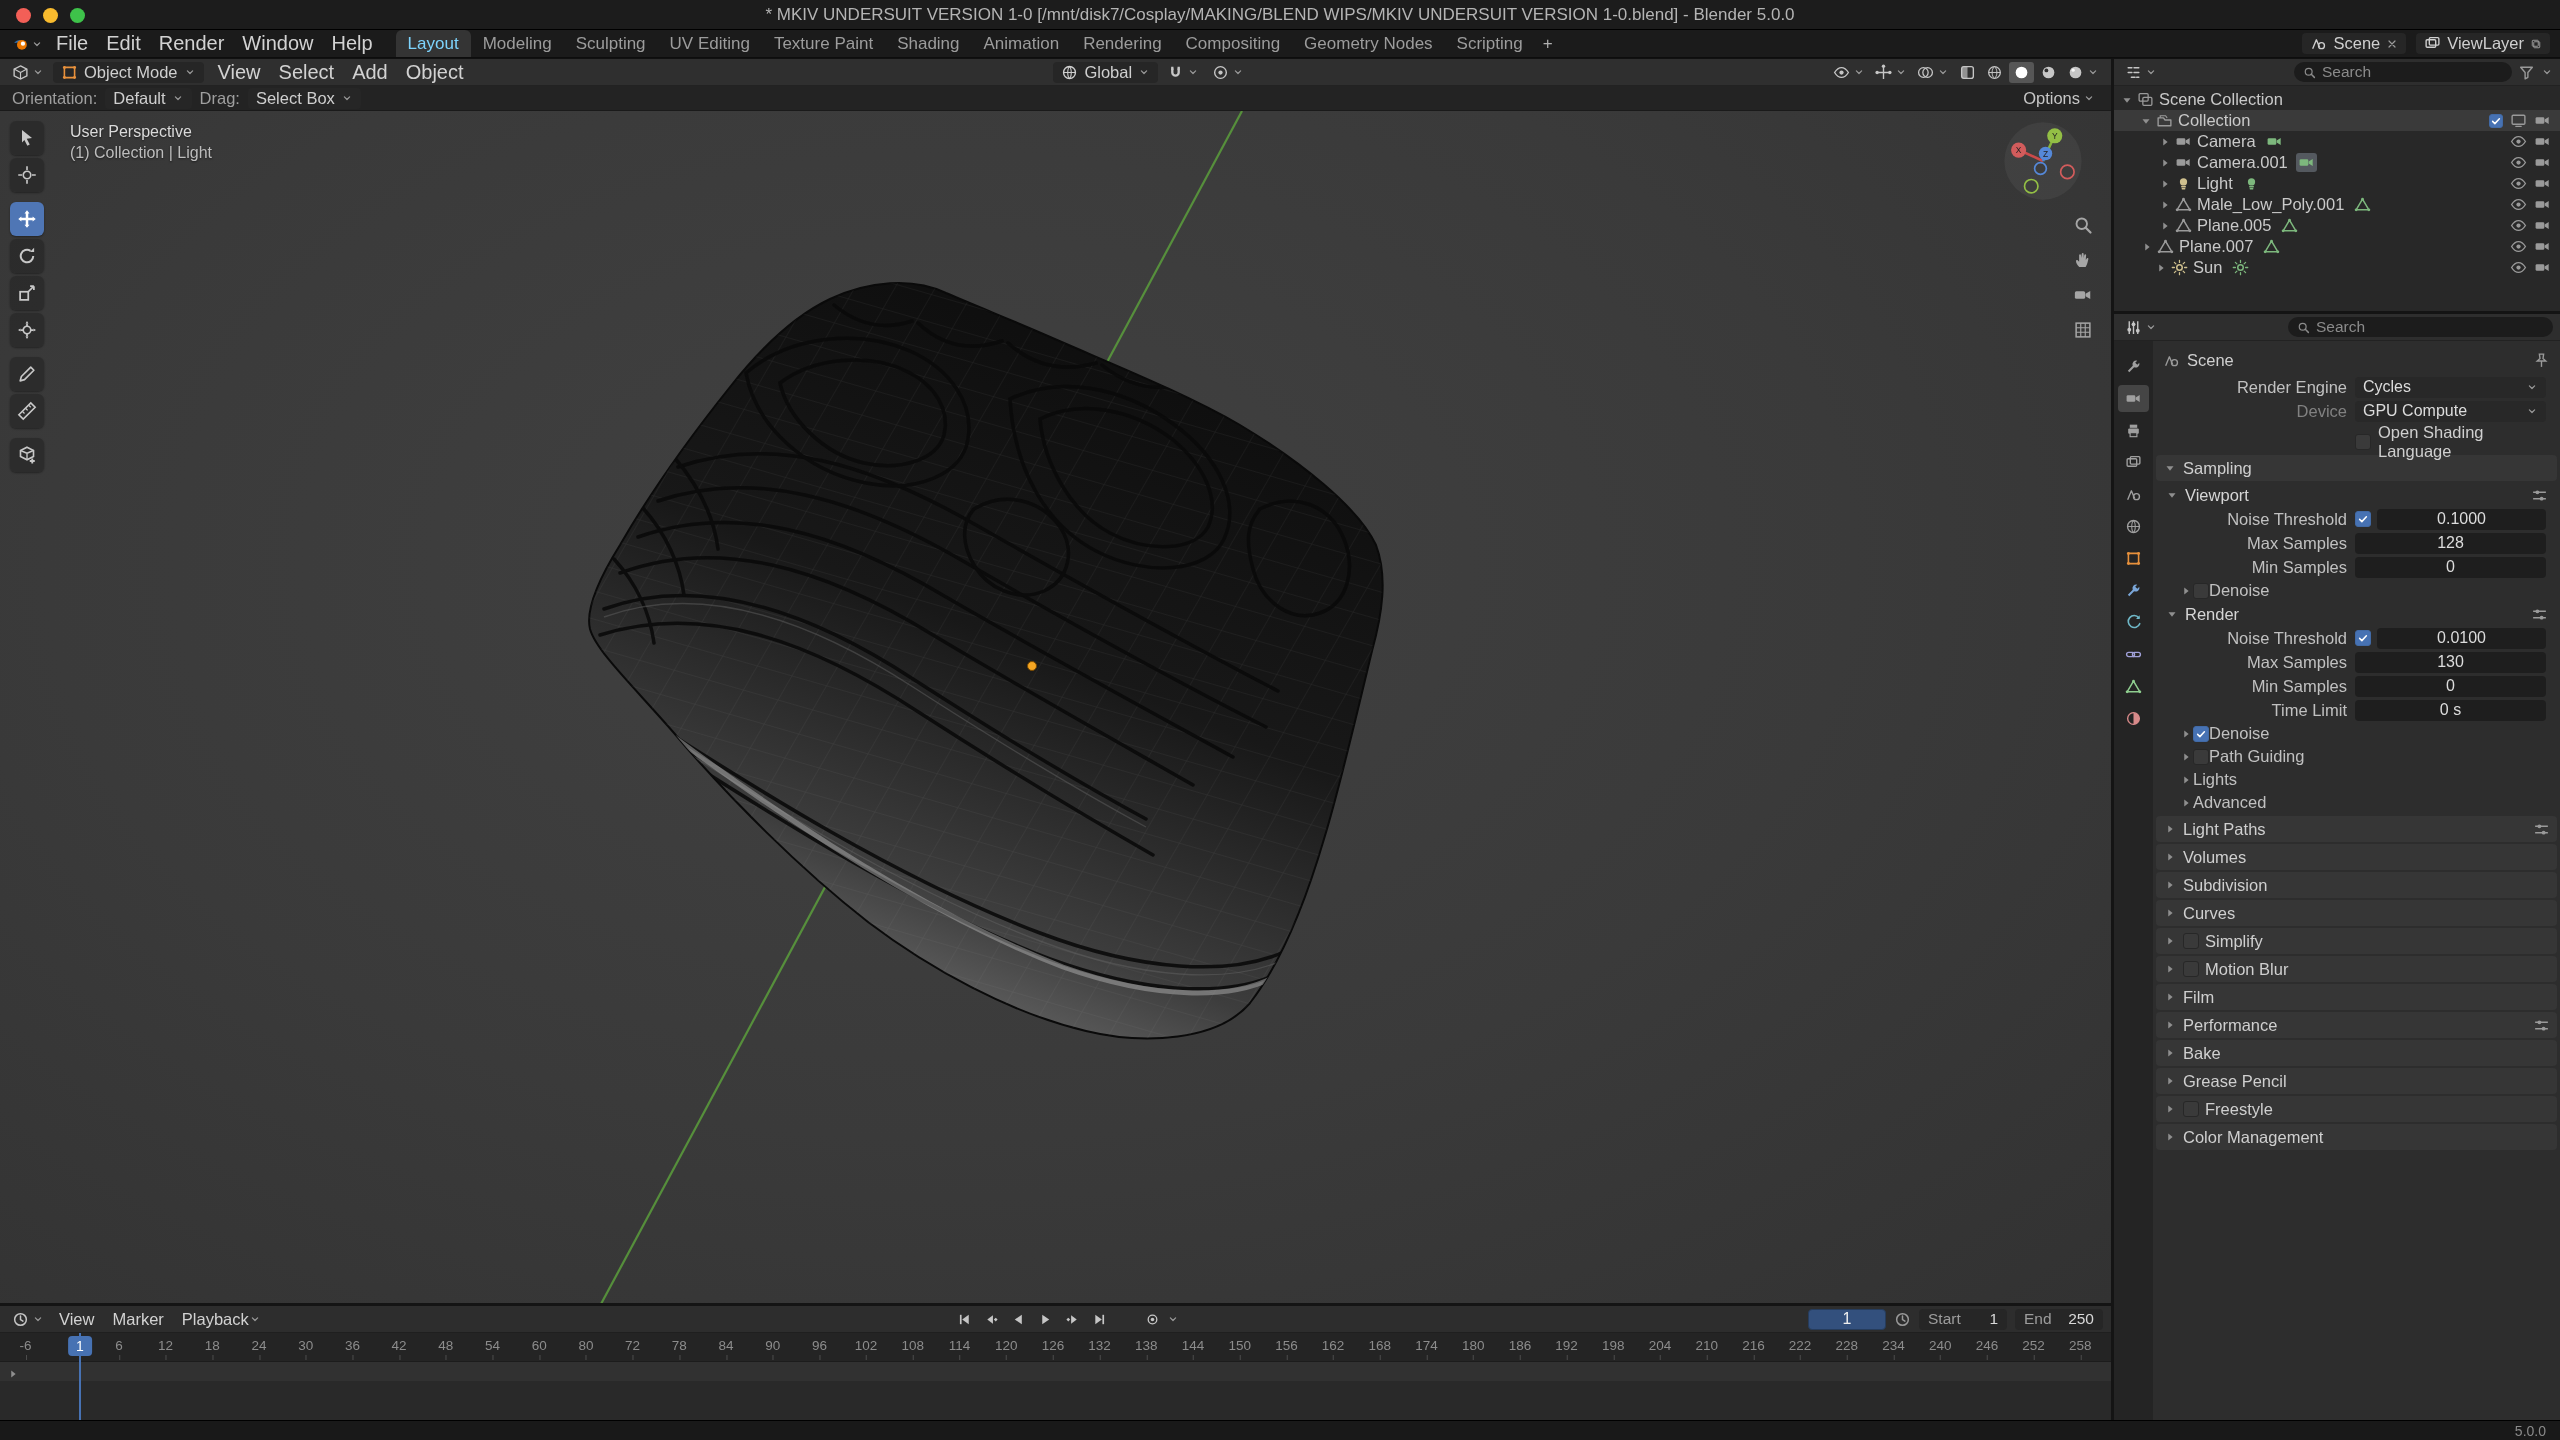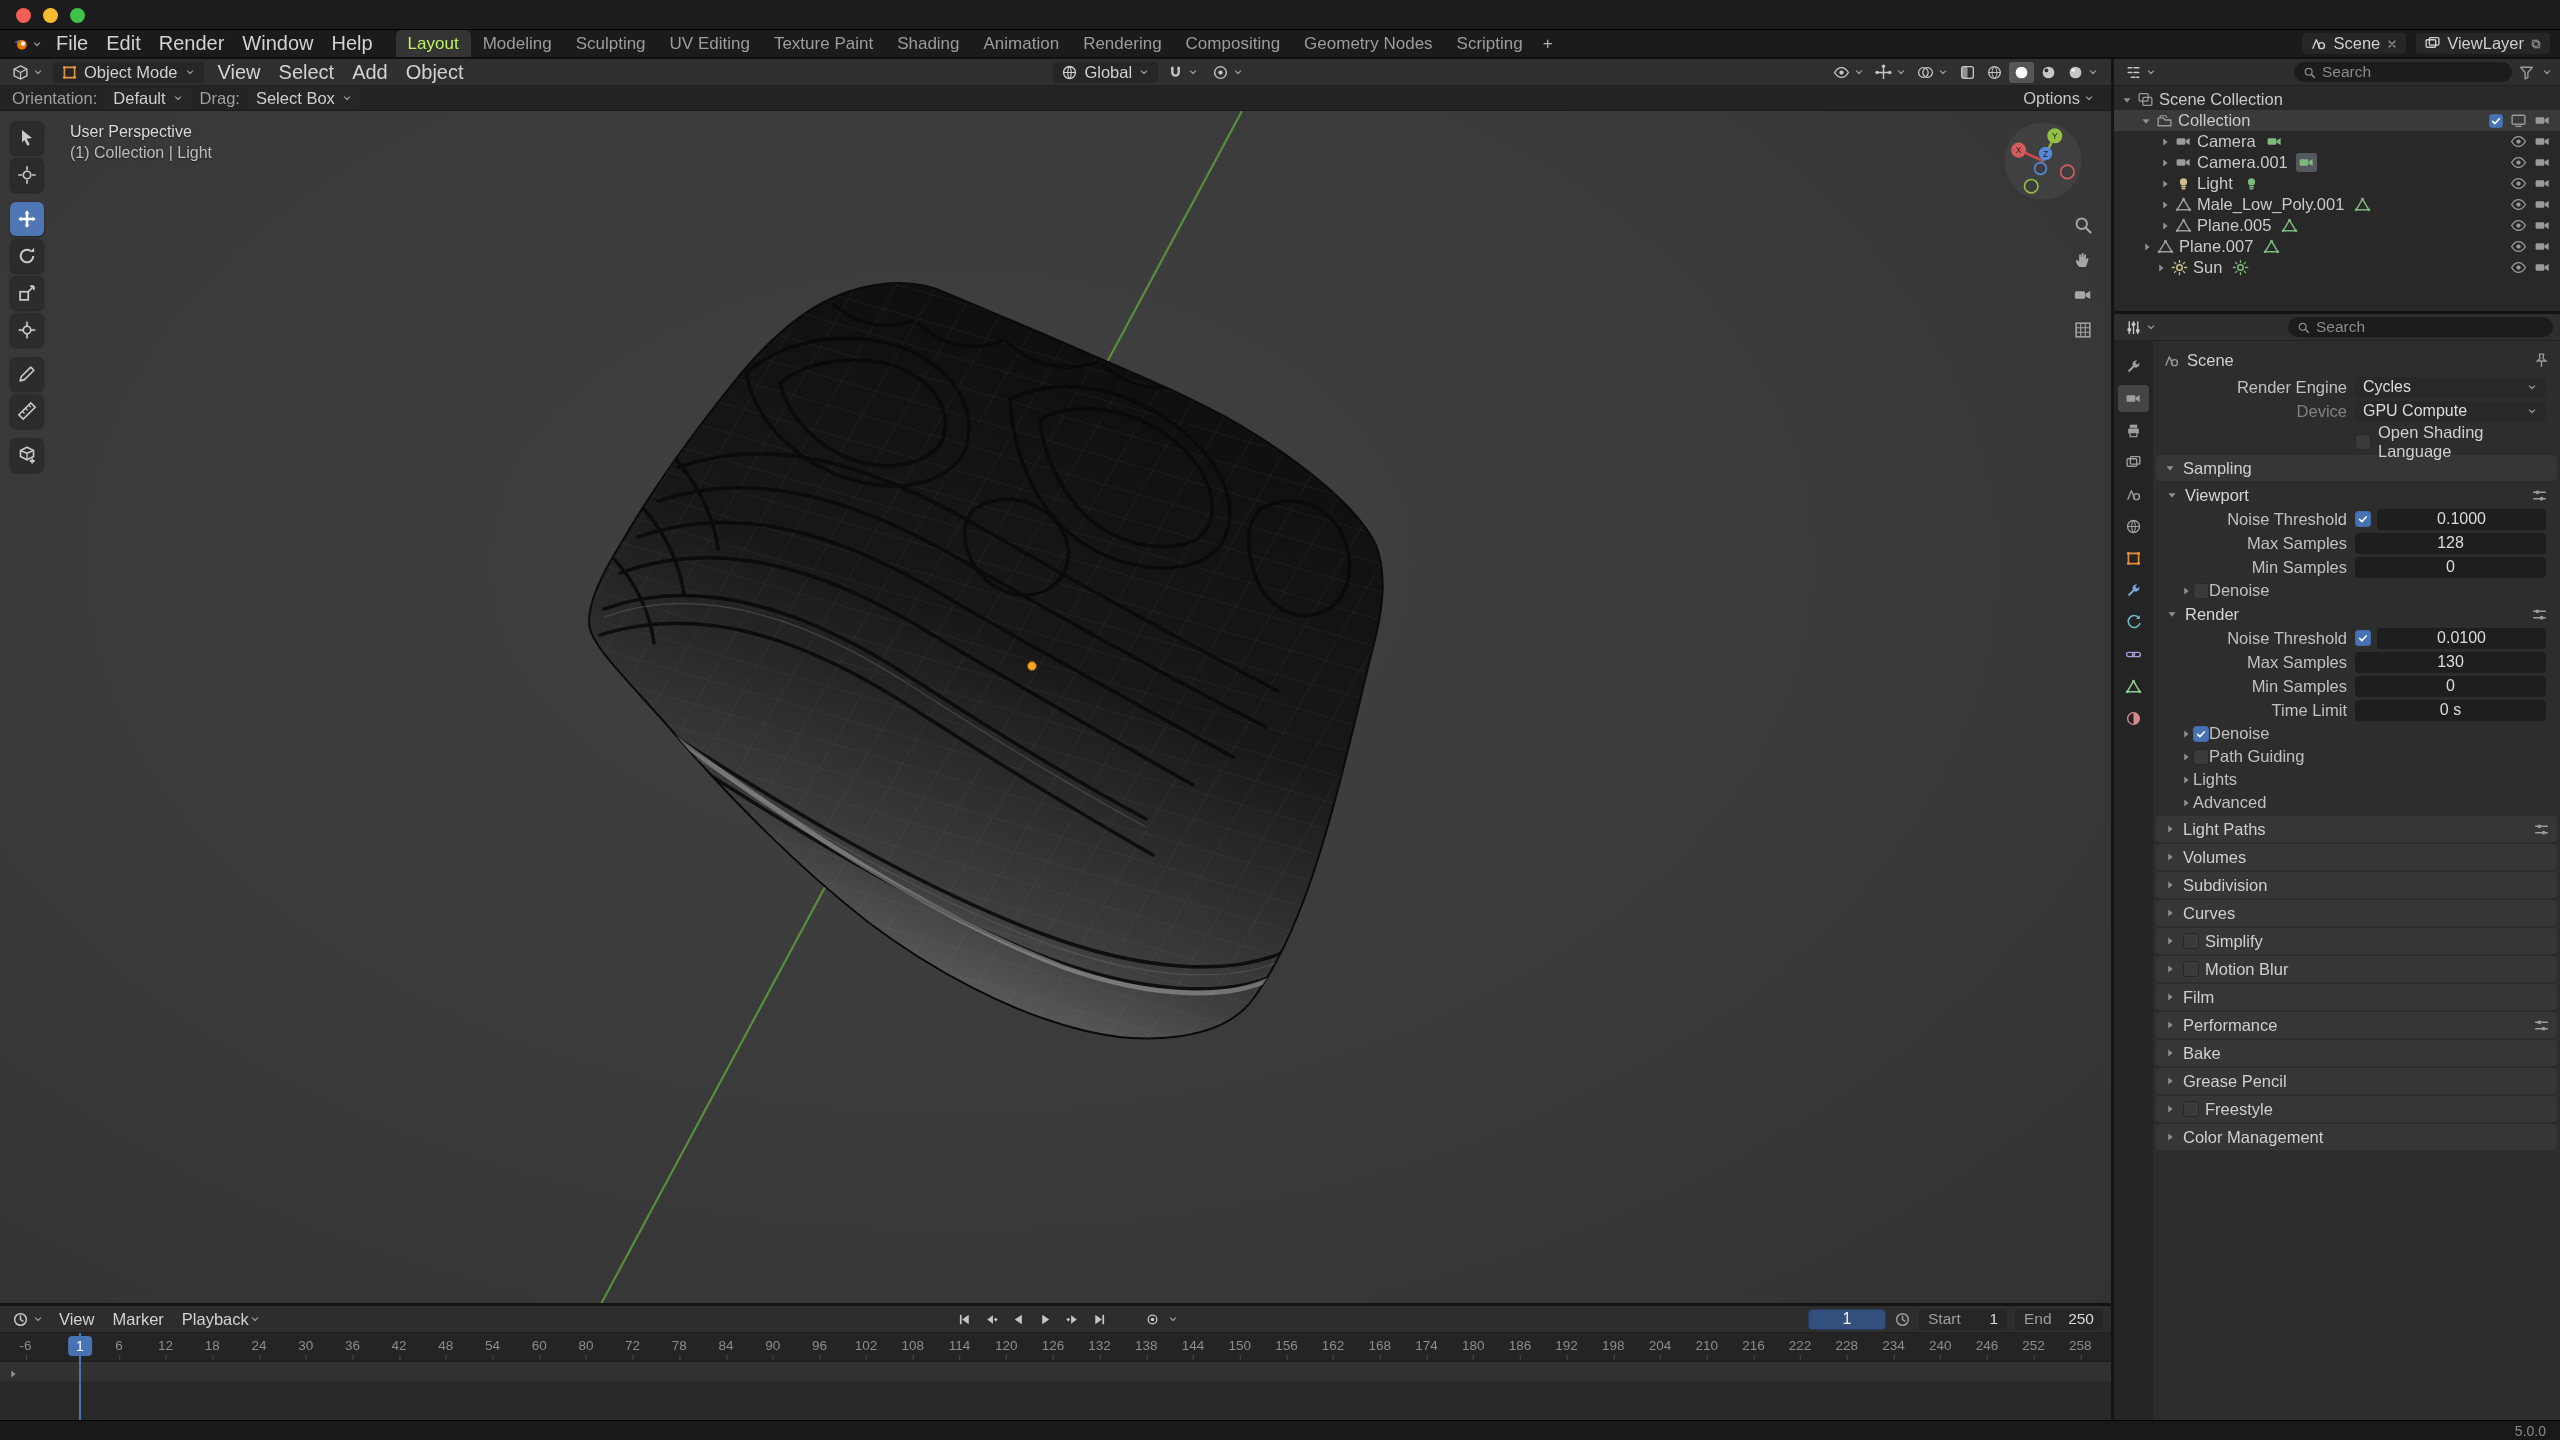--- a/index.html
+++ b/index.html
@@ -15,21 +15,21 @@
 .traffic{position:absolute;left:16px;top:8px;display:flex;gap:12px}
 .traffic i{width:15px;height:15px;border-radius:50%;display:block}
 .t-red{background:#f35f57}.t-yel{background:#f8bb2e}.t-grn{background:#3ec24a}
 .titlebar .title{font-size:17px;color:#b4b4b4;white-space:nowrap}
 
 .menubar{height:28px;background:#1b1b1b;display:flex;align-items:stretch;padding:0 10px 0 8px;border-bottom:1px solid #0d0d0d}
 .mitem{padding:0 9px;display:flex;align-items:center;font-size:20px;color:#d2d2d2;cursor:default}
 .logo{display:flex;align-items:center;gap:2px;padding:0 4px}
 .wtabs{display:flex;align-items:stretch;margin-left:14px}
 .wtab{padding:0 12px;display:flex;align-items:center;color:#9c9c9c;font-size:17px}
-.wtab.active{background:#343434;color:#bef264;border-radius:6px 6px 0 0}
+.wtab.active{background:#343434;color:#7dd3fc;border-radius:6px 6px 0 0}
 .wtab.plus{padding:0 8px;color:#b0b0b0}
 .mb-right{margin-left:auto;display:flex;align-items:center;gap:10px}
 .pill{display:flex;align-items:center;gap:6px;background:#262626;border-radius:4px;padding:0 8px;height:21px;font-size:16.5px;color:#cfcfcf}
 
 .main{position:absolute;top:59px;left:0;right:0;bottom:20px;display:flex}
 .editor{flex:1;display:flex;flex-direction:column;min-width:0}
 .right{width:449px;display:flex;flex-direction:column;border-left:3px solid #141414}
 
 .vp-header{height:27px;background:#2f2f2f;display:flex;align-items:center;gap:5px;padding:0 8px;border-bottom:1px solid #222}
 .hbtn{display:flex;align-items:center;gap:3px;padding:0 4px;height:21px;border-radius:3px;color:#c6c6c6}
@@ -111,20 +111,21 @@
 </style>
 </head>
 <body>
 
 <div class="titlebar">
   <div class="traffic">
     <i class="t-red"></i>
     <i class="t-yel"></i>
     <i class="t-grn"></i>
   </div>
+  <span class="title">* MKIV UNDERSUIT VERSION 1-0 [/mnt/disk7/Cosplay/MAKING/BLEND WIPS/MKIV UNDERSUIT VERSION 1-0.blend] - Blender 5.0.0</span>
 </div>
 
 <div class="menubar">
   <span class="logo">
     <svg class="ic" viewBox="0 0 16 16">
         <path d="M2 7.5C3.5 5.5 6 4.5 8.5 4.8L5.8 7z" fill="#2b6fb3"></path>
         <circle cx="9.3" cy="9.2" r="4.6" fill="#ea7600"></circle>
         <circle cx="10.3" cy="8.2" r="2" fill="#fff"></circle>
       </svg>
     <svg class="ic chev" viewBox="0 0 16 16">

